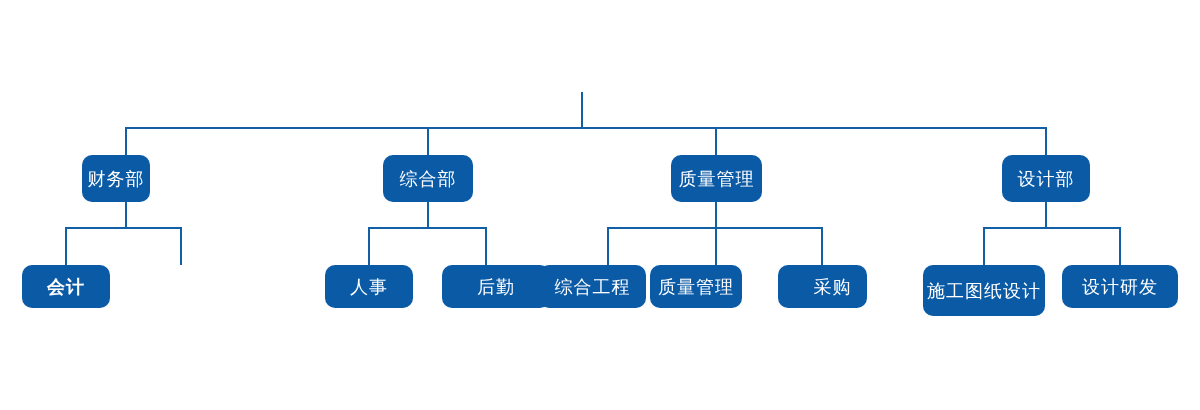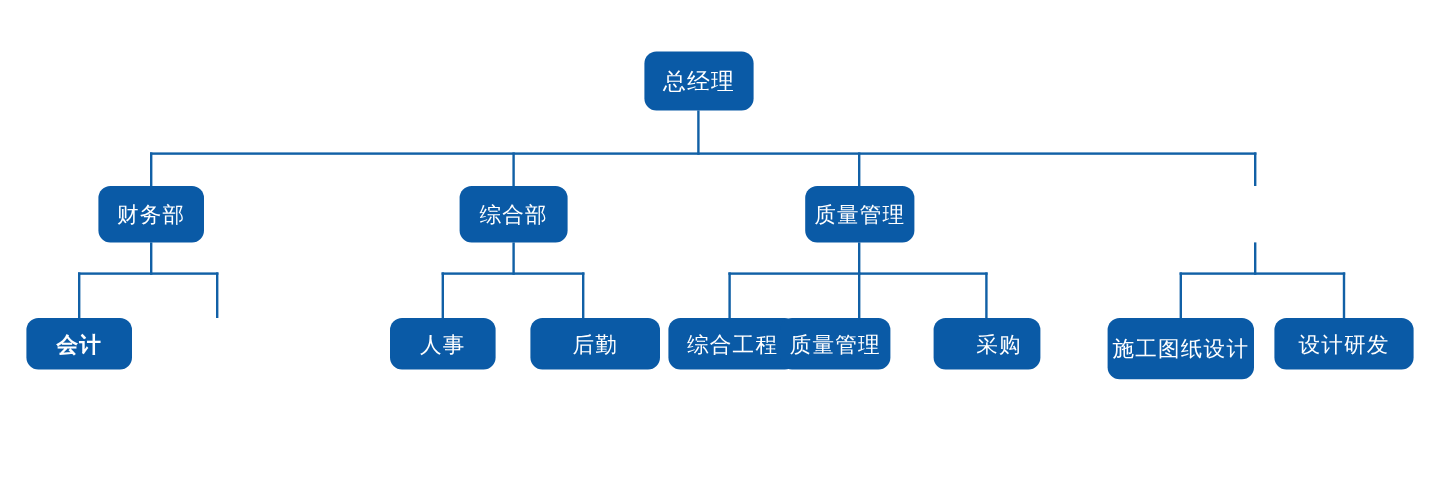--- a/index.html
+++ b/index.html
@@ -29,29 +29,29 @@
     box-sizing: border-box;
   }
   .node.root { font-size: 19px; }
   .line {
     position: absolute;
     background: var(--connector, #1160a6);
   }
 
   
   .n-root { left: 537px; top: 43px;  width: 91px;  height: 49px; }
-  .n-d0   { left: 82px;   top: 155px; width: 88px;  height: 47px; }
+  .n-d0   { left: 82px;   top: 155px; width: 68px;  height: 47px; }
   .n-d1   { left: 383px;  top: 155px; width: 90px;  height: 47px; }
   .n-d2   { left: 671px;  top: 155px; width: 91px;  height: 47px; }
   .n-d3   { left: 1002px; top: 155px; width: 88px;  height: 47px; }
   .n-c00  { left: 22px;   top: 265px; width: 88px;  height: 43px; font-weight: bold; }
   .n-c01  { left: 137px;  top: 265px; width: 88px;  height: 43px; }
   .n-c10  { left: 325px;  top: 265px; width: 88px;  height: 43px; }
   .n-c11  { left: 442px;  top: 265px; width: 108px;  height: 43px; }
-  .n-c20  { left: 557px;  top: 265px; width: 107px;  height: 43px; }
+  .n-c20  { left: 539px;  top: 265px; width: 107px;  height: 43px; }
   .n-c21  { left: 650px;  top: 265px; width: 92px;  height: 43px; }
   .n-c22  { left: 778px;  top: 265px; width: 89px;  height: 43px; padding-left: 20px; }
   .n-c30  { left: 923px;  top: 265px; width: 122px; height: 51px; }
   .n-c31  { left: 1062px; top: 265px; width: 116px; height: 43px; }
 
   
   .l-root-v  { left: 581px;  top: 92px;  width: 2px;   height: 37px; }
   .l-bus     { left: 125px;  top: 127px; width: 922px; height: 2px;  }
   .l-drop-d0 { left: 125px;  top: 127px; width: 2px;   height: 28px; }
   .l-drop-d1 { left: 427px;  top: 127px; width: 2px;   height: 28px; }
@@ -105,25 +105,25 @@
   <div class="line l-h-g2"></div>
   <div class="line l-drop-c20"></div>
   <div class="line l-drop-c21"></div>
   <div class="line l-drop-c22"></div>
 
   <div class="line l-stub-g3"></div>
   <div class="line l-h-g3"></div>
   <div class="line l-drop-c30"></div>
   <div class="line l-drop-c31"></div>
 
-  <div class="node root n-root">总经理</div>
 
   <div class="node n-d0">财务部</div>
   <div class="node n-d1">综合部</div>
   <div class="node n-d2">质量管理</div>
+  <div class="node n-d3">设计部</div>
 
   <div class="node n-c00">会计</div>
 
   <div class="node n-c10">人事</div>
   <div class="node n-c11">后勤</div>
 
   <div class="node n-c20">综合工程</div>
   <div class="node n-c21">质量管理</div>
   <div class="node n-c22">采购</div>
 

